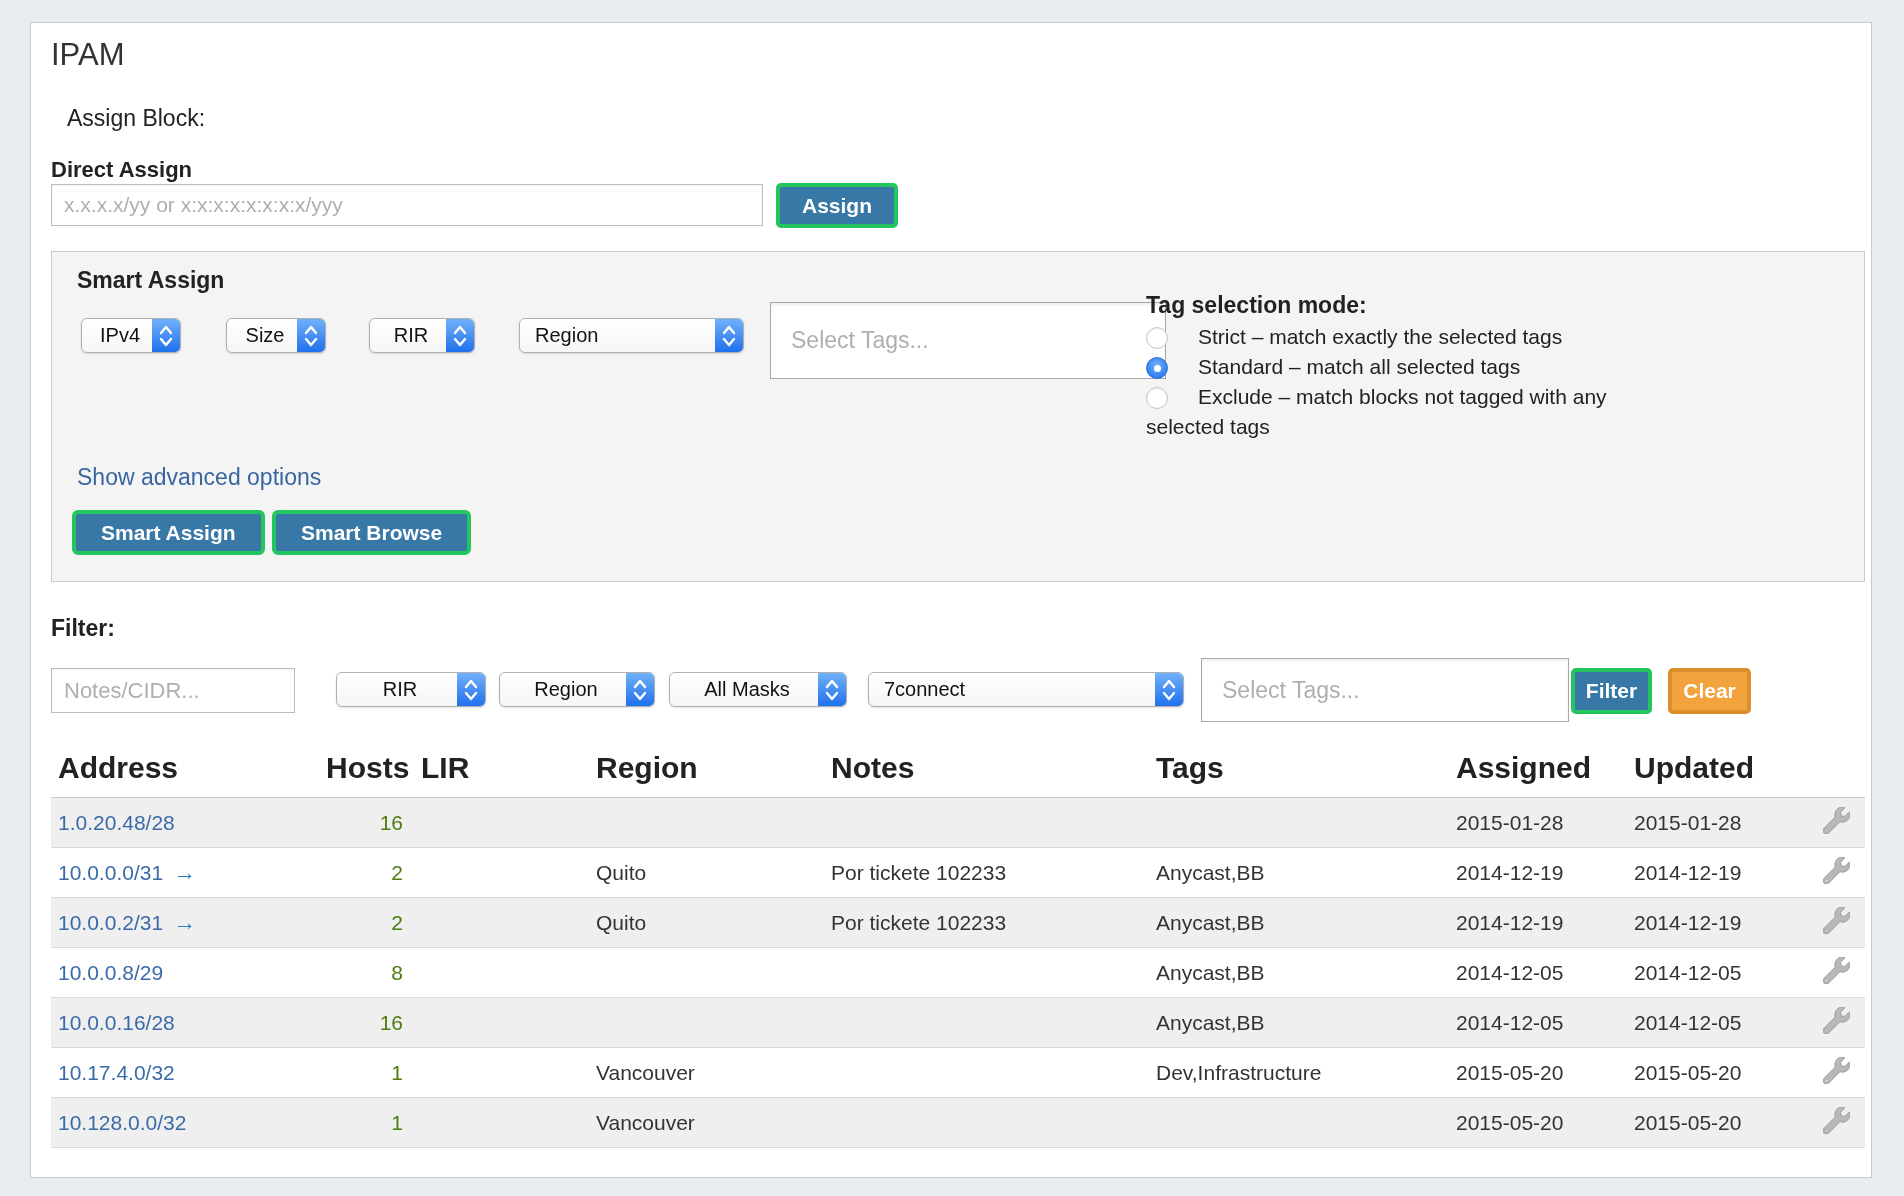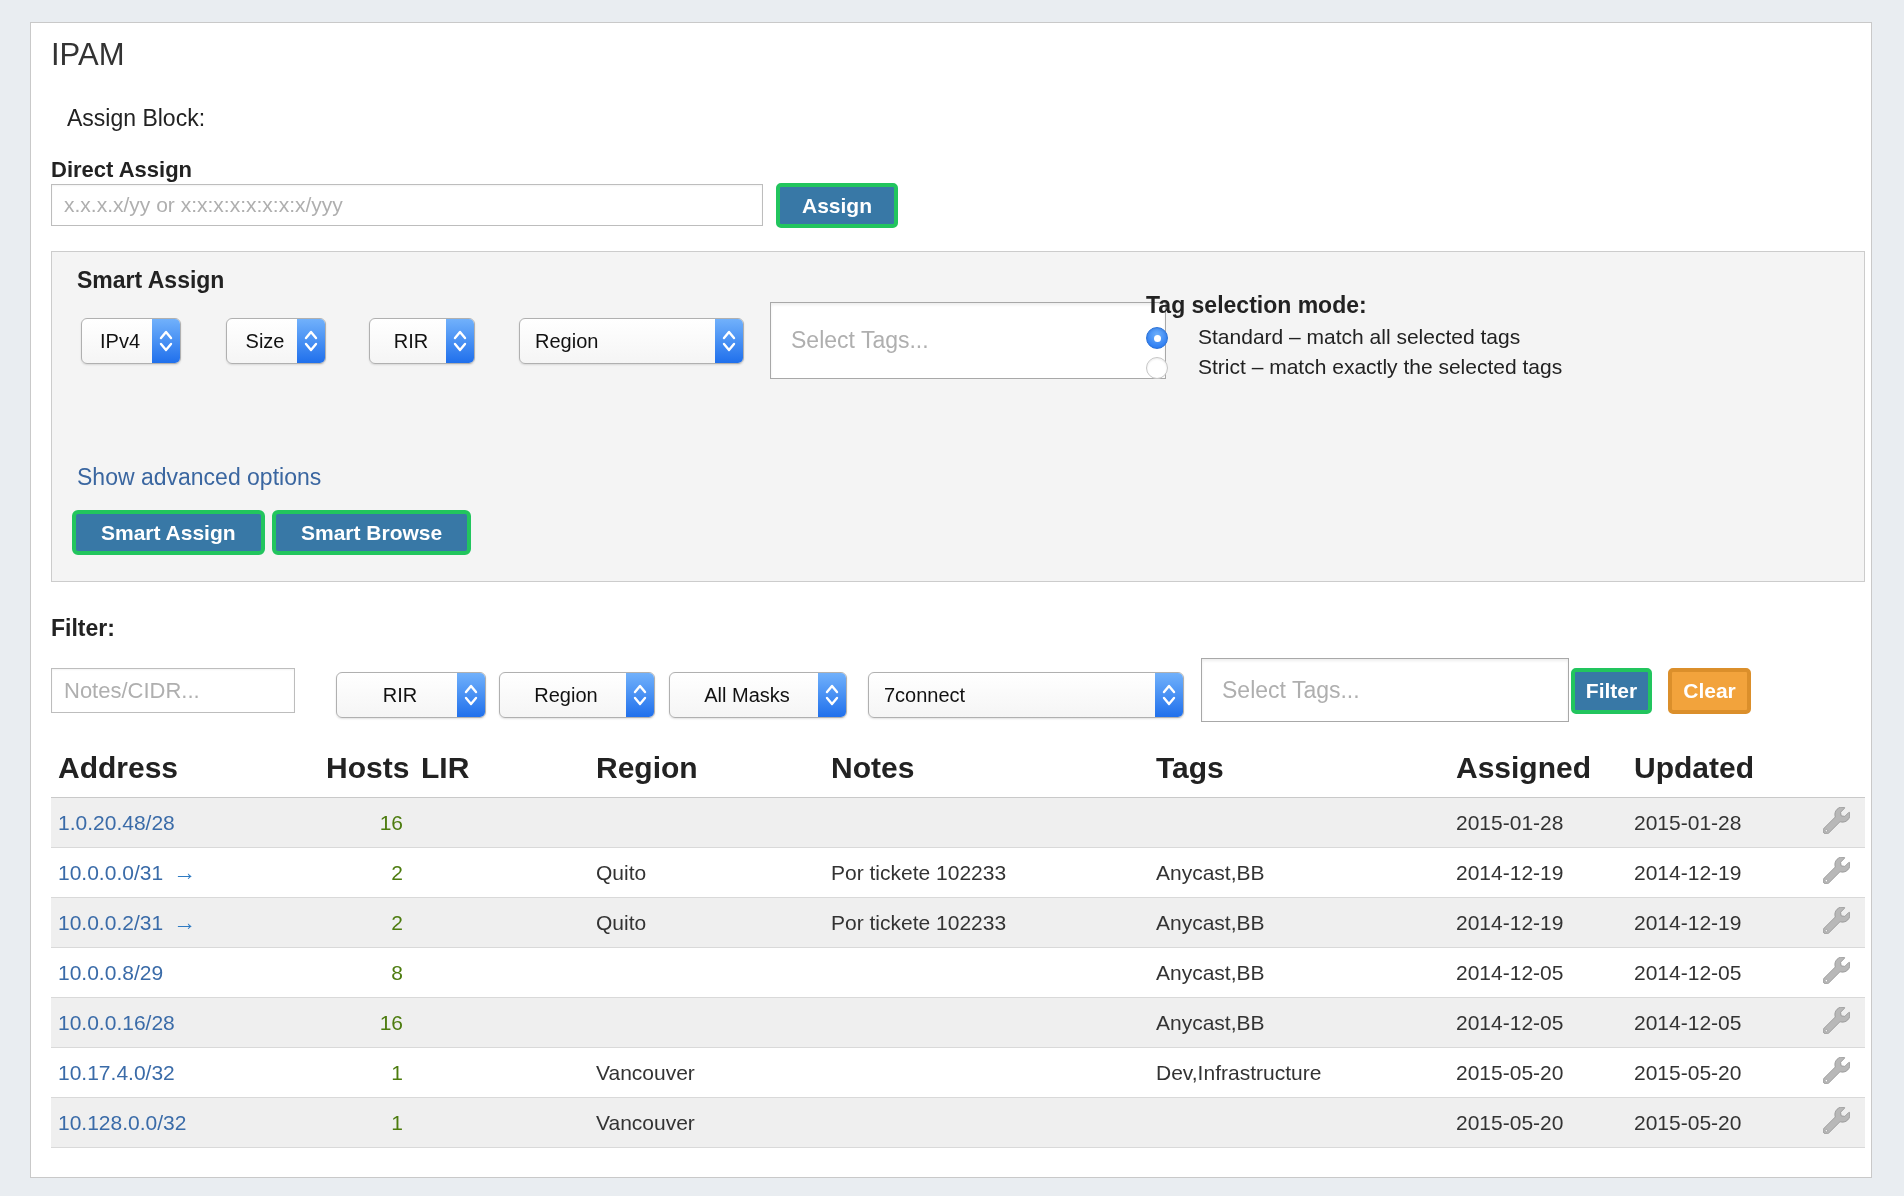--- a/index.html
+++ b/index.html
@@ -44,21 +44,21 @@
 
   .assign-btn { left: 745px; top: 160px; height: 45px; padding: 0 22px; }
 
   .smart-box {
     left: 20px; top: 228px; width: 1814px; height: 331px;
     background: #f4f4f4; border: 1px solid #cccccc;
   }
   .sa-heading { left: 25px; top: 15px; font-size: 23px; font-weight: bold; color: #222; }
 
   .mac-select {
-    position: absolute; height: 46px;
+    position: absolute; height: 35px;
     background: linear-gradient(#ffffff, #f5f5f5);
     border: 1px solid #b0b0b0; border-radius: 6px;
     box-shadow: 0 1px 2px rgba(0,0,0,.12);
     display: flex; align-items: center; cursor: default;
   }
   .mac-select .lbl {
     flex: 1; text-align: center; font-size: 20px; color: #111;
     padding: 0 4px 0 10px; white-space: nowrap; overflow: hidden;
   }
   .mac-select.left-label .lbl { text-align: left; padding-left: 15px; }
@@ -174,22 +174,23 @@
         <svg width="14" height="22" viewBox="0 0 14 22">
             <path d="M2 8 L7 2 L12 8 M2 14 L7 20 L12 14" stroke="#fff" stroke-width="2.4" fill="none" stroke-linecap="round" stroke-linejoin="round"></path>
           </svg>
       </span>
     </div>
 
     <input class="tags-input sa-tags" type="text" placeholder="Select Tags..." style="">
 
     <div class="abs tag-mode">
       <div class="tm-heading">Tag selection mode:</div>
+      <label class="tag-option"><span class="radio"></span><span>Strict – match exactly the selected tags</span></label>
       <label class="tag-option"><span class="radio checked"></span><span>Standard – match all selected tags</span></label>
-      <label class="tag-option"><span class="radio"></span><span>Strict – match exactly the selected tags</span></label>
+      <label class="tag-option"><span class="radio"></span><span>Exclude – match blocks not tagged with any selected tags</span></label>
     </div>
 
     <a class="abs adv-link" href="#">Show advanced options</a>
     <button class="abs btn btn-smart-assign">Smart Assign</button>
     <button class="abs btn btn-smart-browse">Smart Browse</button>
   </div>
 
   <div class="abs filter-heading">Filter:</div>
 
   <div class="abs filter-row">

